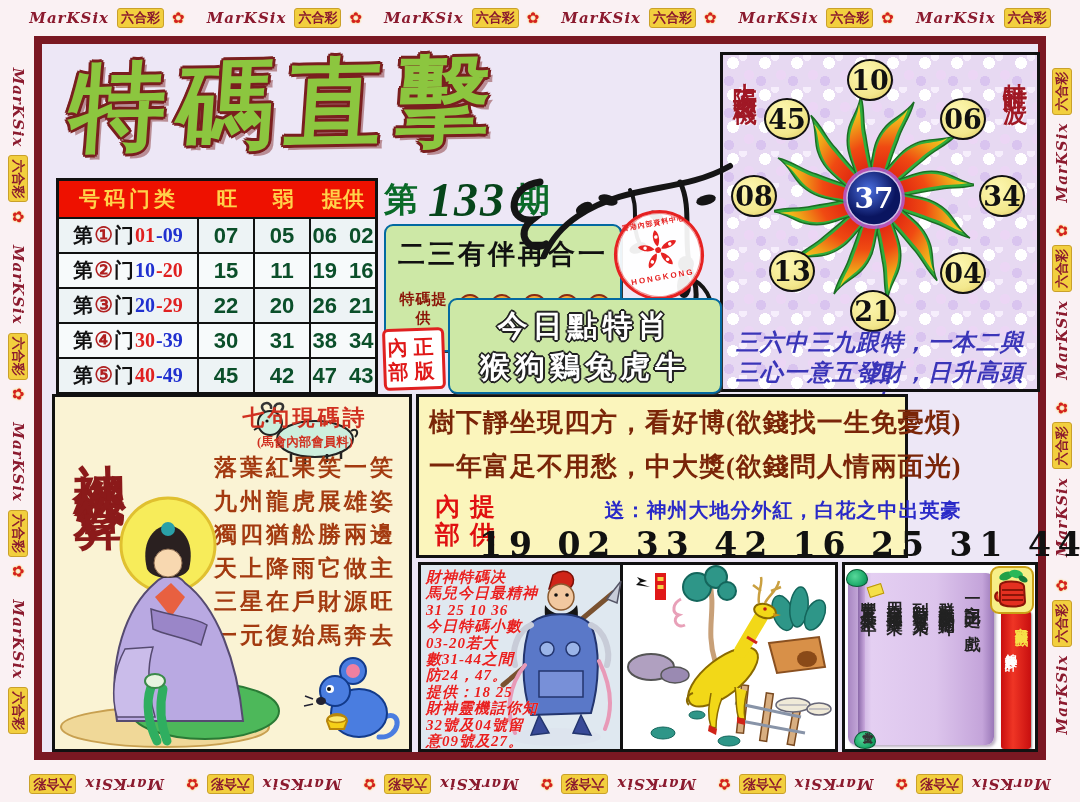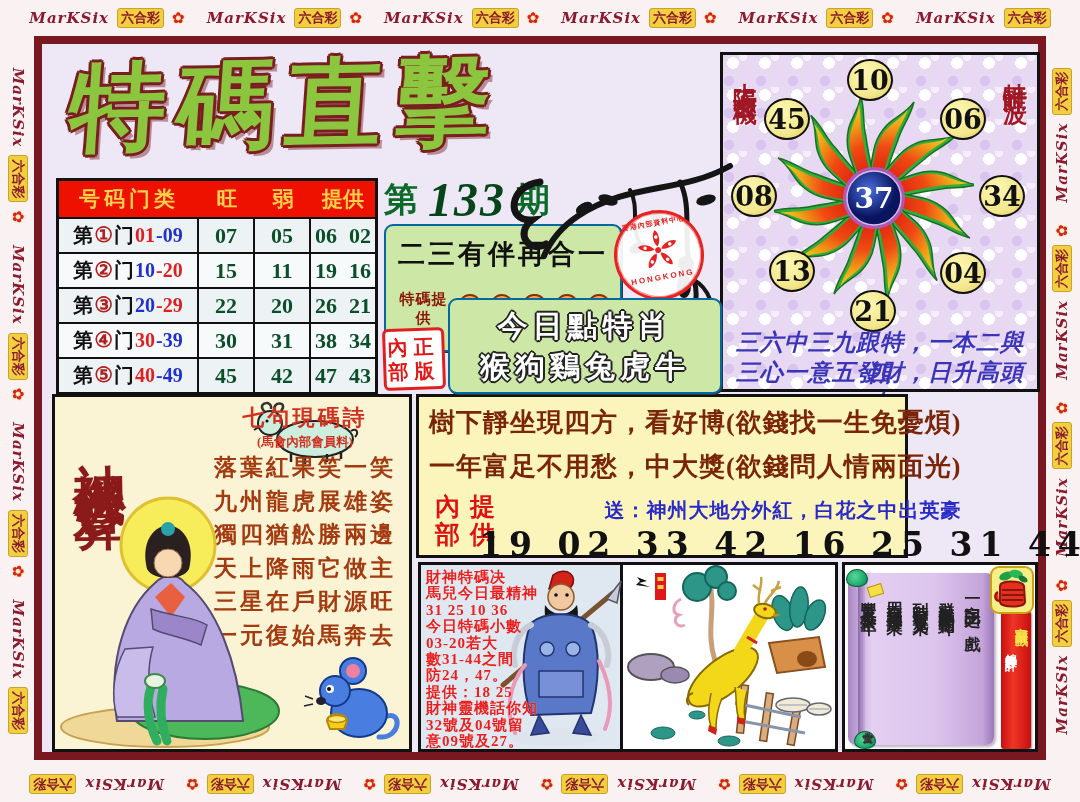--- a/index.html
+++ b/index.html
@@ -29,21 +29,21 @@
     text-shadow:-3px 0 #7a1f1f,3px 0 #7a1f1f,0 -3px #7a1f1f,0 3px #7a1f1f,-2px -2px #7a1f1f,2px -2px #7a1f1f,-2px 2px #7a1f1f,2px 2px #7a1f1f,5px 5px 0 rgba(122,31,31,.45); }
 
   
   .ntable { position:absolute; left:14px; top:134px; width:322px; border:3px solid #111; background:#eef4f6; }
   .thead { display:grid; grid-template-columns:140px 56px 56px 1fr; background:#ee1100; color:#ffd24a; font-weight:bold; font-family:"Liberation Serif", serif; height:36px; align-items:center; }
   .thead .hc { text-align:center; font-size:21px; }
   .thead .hc1 { letter-spacing:4px; }
   .trow { display:grid; grid-template-columns:140px 56px 56px 1fr; height:35px; align-items:center; border-top:2px solid #111; background:#edf3f5; }
   .trow:nth-child(odd) { background:#f7fafb; }
   .gcell { text-align:center; font-family:"Liberation Serif", serif; font-weight:bold; font-size:20px; color:#111; border-right:2px solid #111; height:100%; display:flex; align-items:center; justify-content:center; gap:1px; }
-  .ncell { text-align:center; font-family:Liberation Serif, serif; font-weight:bold; font-size:22px; color:#0b4f2a; border-right:2px solid #111; height:100%; display:flex; align-items:center; justify-content:center; }
+  .ncell { text-align:center; font-family:Liberation Sans, sans-serif; font-weight:bold; font-size:22px; color:#0b4f2a; border-right:2px solid #111; height:100%; display:flex; align-items:center; justify-content:center; }
   .pcell { border-right:none; gap:12px; }
   .c-red { color:#e02020; } .c-blue { color:#2030d0; } .c-circ { color:#b02020; font-size:21px; }
 
   
   .issue { position:absolute; left:342px; top:128px; display:flex; align-items:center; gap:10px; color:#0a6a28; font-family:"Liberation Serif", serif; font-weight:bold; }
   .issue .zi { font-size:34px; }
   .issue .num { font-size:48px; font-style:italic; letter-spacing:2px; color:#06451a; }
 
   
   .gbox { position:absolute; background:#cde8a6; border:2px solid #0369a1; border-radius:9px; box-shadow:1px 1px 0 #333; }
@@ -97,21 +97,21 @@
   .midpanel { position:absolute; left:374px; top:350px; width:492px; height:164px; border:3px solid #111; background:#fbf5bc; }
   .midline { position:absolute; left:10px; right:6px; font-family:"Liberation Serif", serif; font-weight:bold; font-size:26px; color:#7a2508; letter-spacing:1px; white-space:nowrap; }
   .ml1 { top:8px; } .ml2 { top:52px; }
   .midlabel { position:absolute; left:16px; top:96px; display:grid; grid-template-rows:1fr 1fr; }
   .midlabel span { color:#e01010; font-family:"Liberation Serif", serif; font-weight:bold; font-size:25px; line-height:28px; letter-spacing:10px; }
   .songline { position:absolute; left:118px; top:100px; width:492px; text-align:center; font-family:"Liberation Serif", serif; font-weight:bold; font-size:20px; color:#2a2ac8; letter-spacing:1px; white-space:nowrap; }
   .numrow { position:absolute; left:60px; right:6px; top:128px; text-align:center; font-family:"DejaVu Serif", serif; font-weight:bold; font-size:33px; color:#111; letter-spacing:7px; white-space:nowrap; }
 
   
   .bbox { position:absolute; top:518px; height:190px; border:3px solid #111; background:#fff; overflow:hidden; }
-  .box1 { left:376px; width:210px; background:#dfe8f0; }
+  .box1 { left:376px; width:210px; background:#dfe8f0;font-style:italic; }
   .box2 { left:578px; width:218px; }
   .box3 { left:800px; width:196px; }
   .caishen-lines { position:absolute; left:5px; top:4px; z-index:2; }
   .cs-line { font-family:"Liberation Serif", serif; font-weight:bold; font-size:15px; line-height:16.4px; color:#e82020; letter-spacing:1px; white-space:nowrap; text-shadow:0 0 1px rgba(255,255,255,.8); }
   .warrior { position:absolute; right:0; top:0; z-index:1; }
 
   
   .scroll { position:absolute; left:3px; top:8px; width:146px; height:172px; border-radius:8px; background:linear-gradient(90deg,#a886c2,#e4cff2 16%,#dcc4ec 60%,#c4a4da 92%,#9a78b8); box-shadow:2px 2px 3px rgba(60,30,80,.35); }
   .scroll:before { content:""; position:absolute; left:10px; top:0; bottom:0; width:7px; background:linear-gradient(90deg,#8a68a8,#cbaade); border-radius:4px; }
   .curl { position:absolute; width:22px; height:18px; background:radial-gradient(circle at 40% 40%, #58d89a, #19a868 65%, #0c7a48); border-radius:50% 50% 50% 50%/60% 60% 40% 40%; border:1.5px solid #075c34; }

